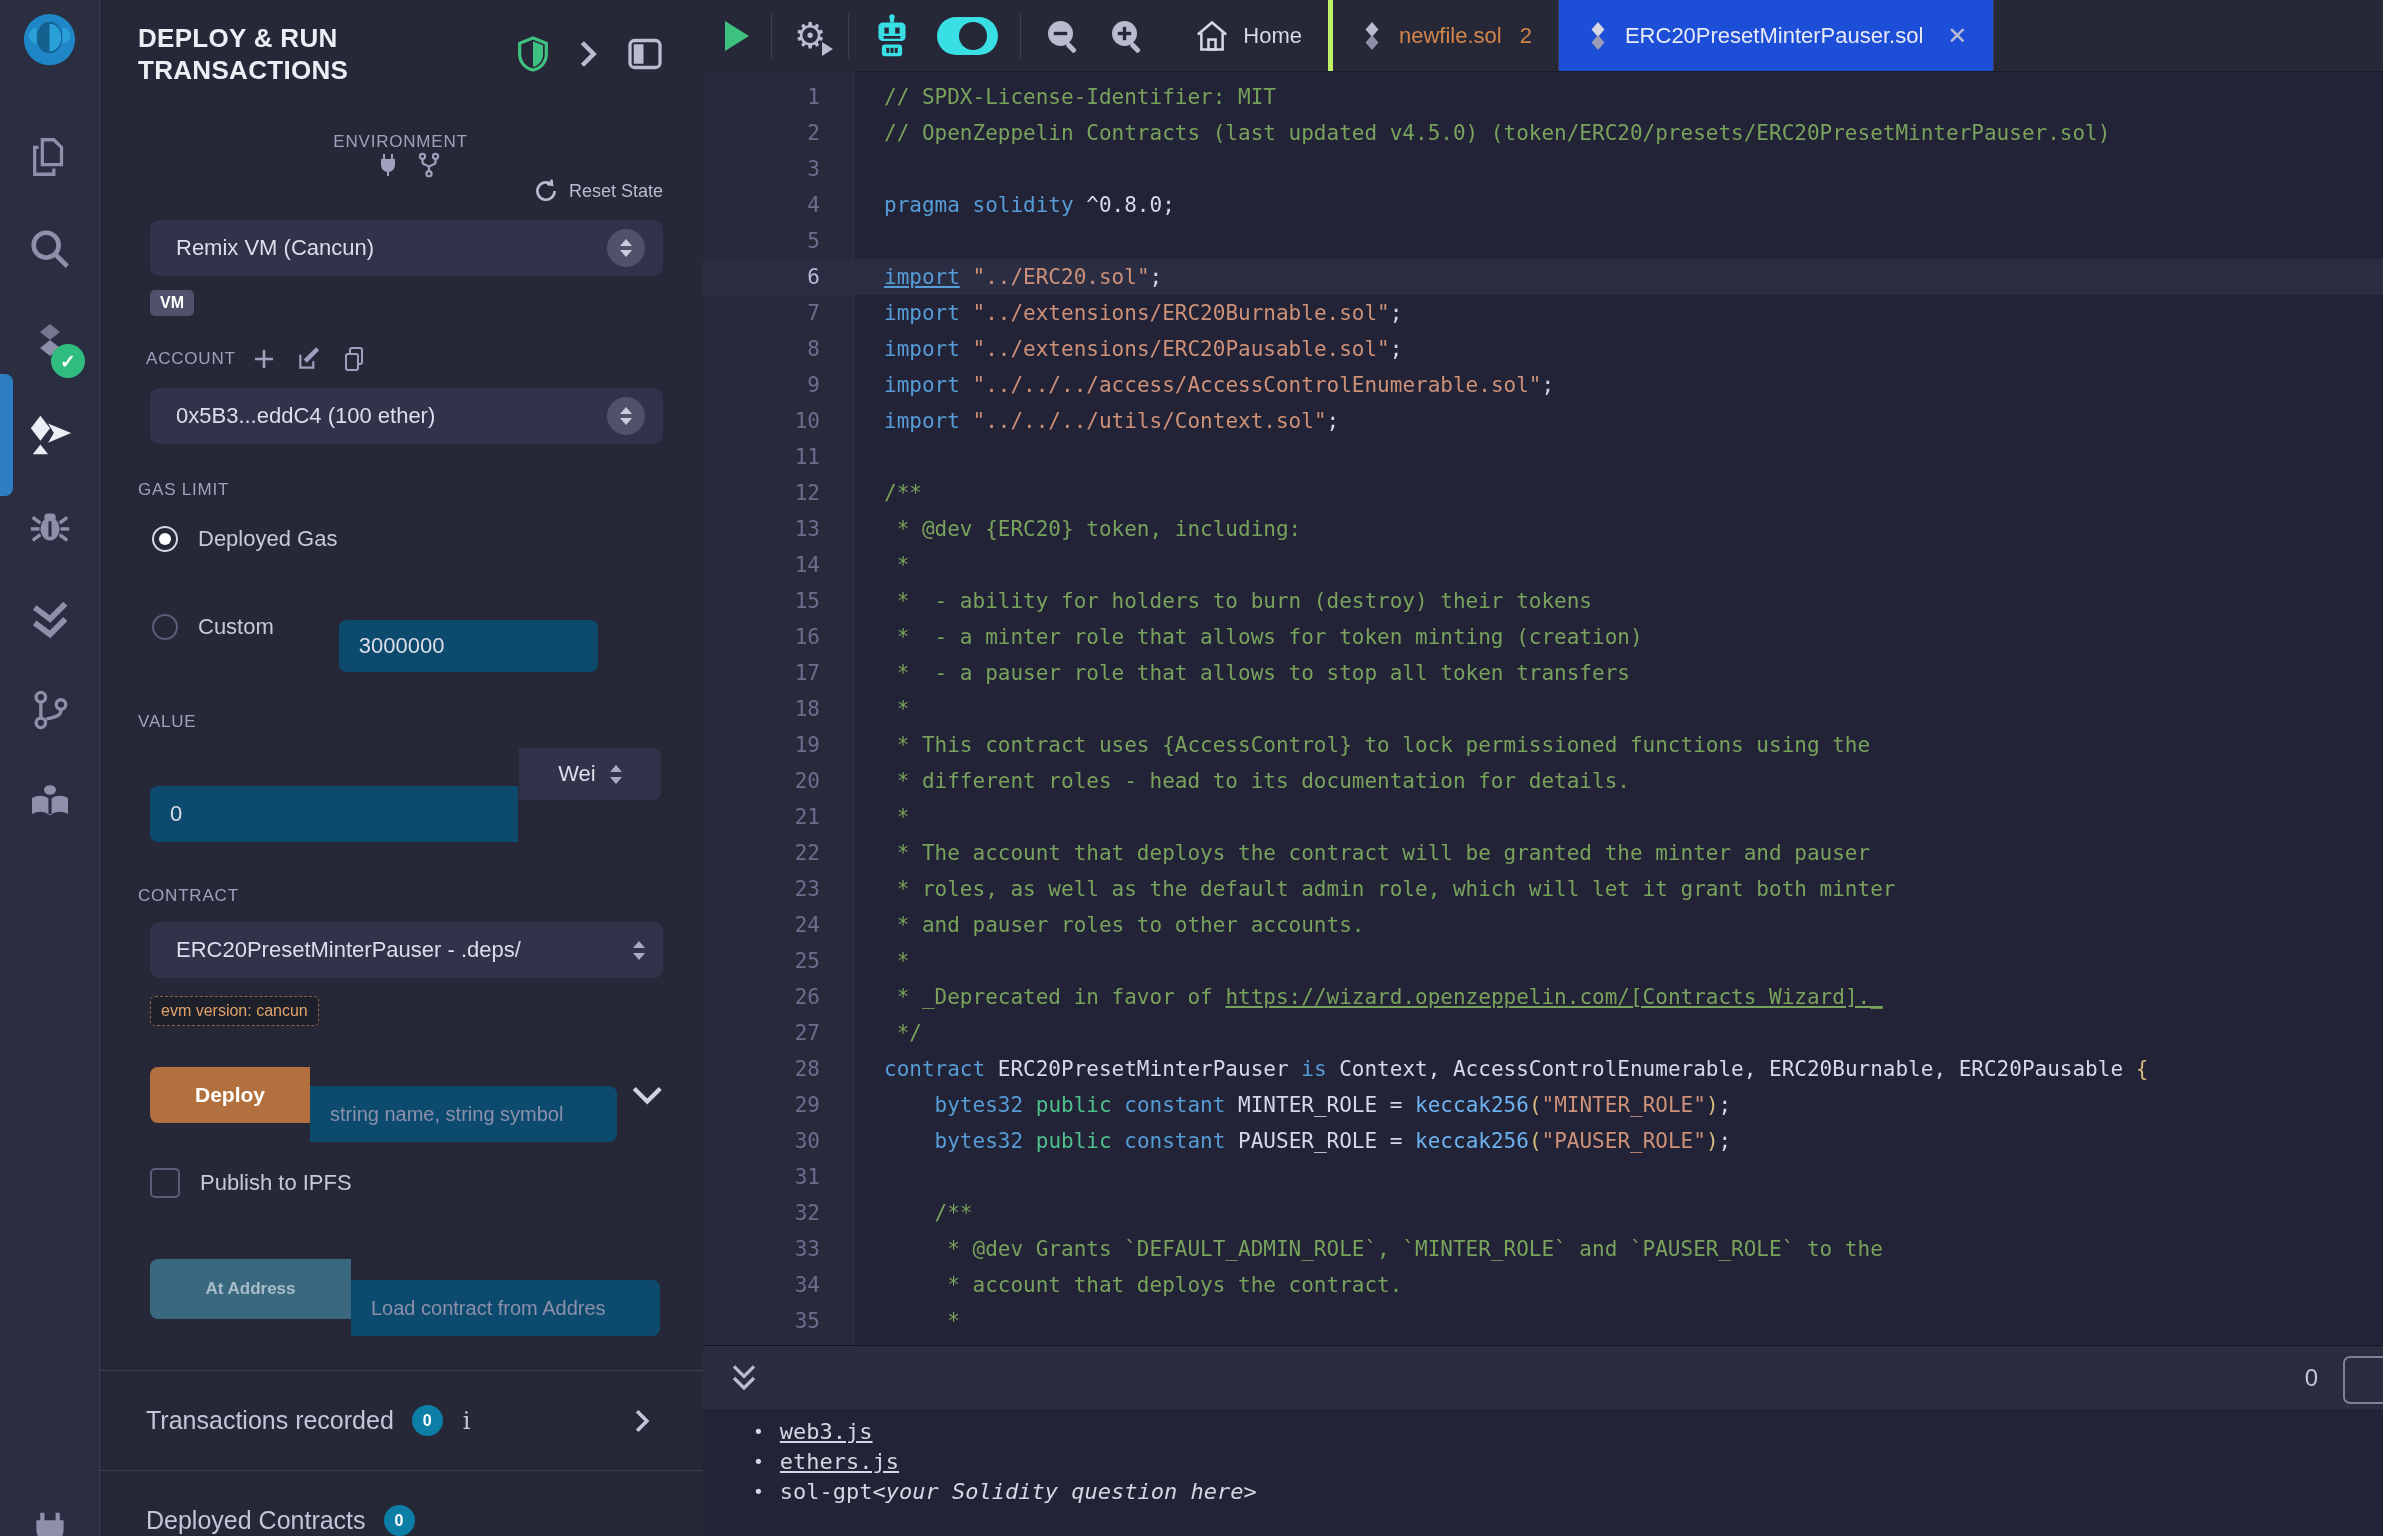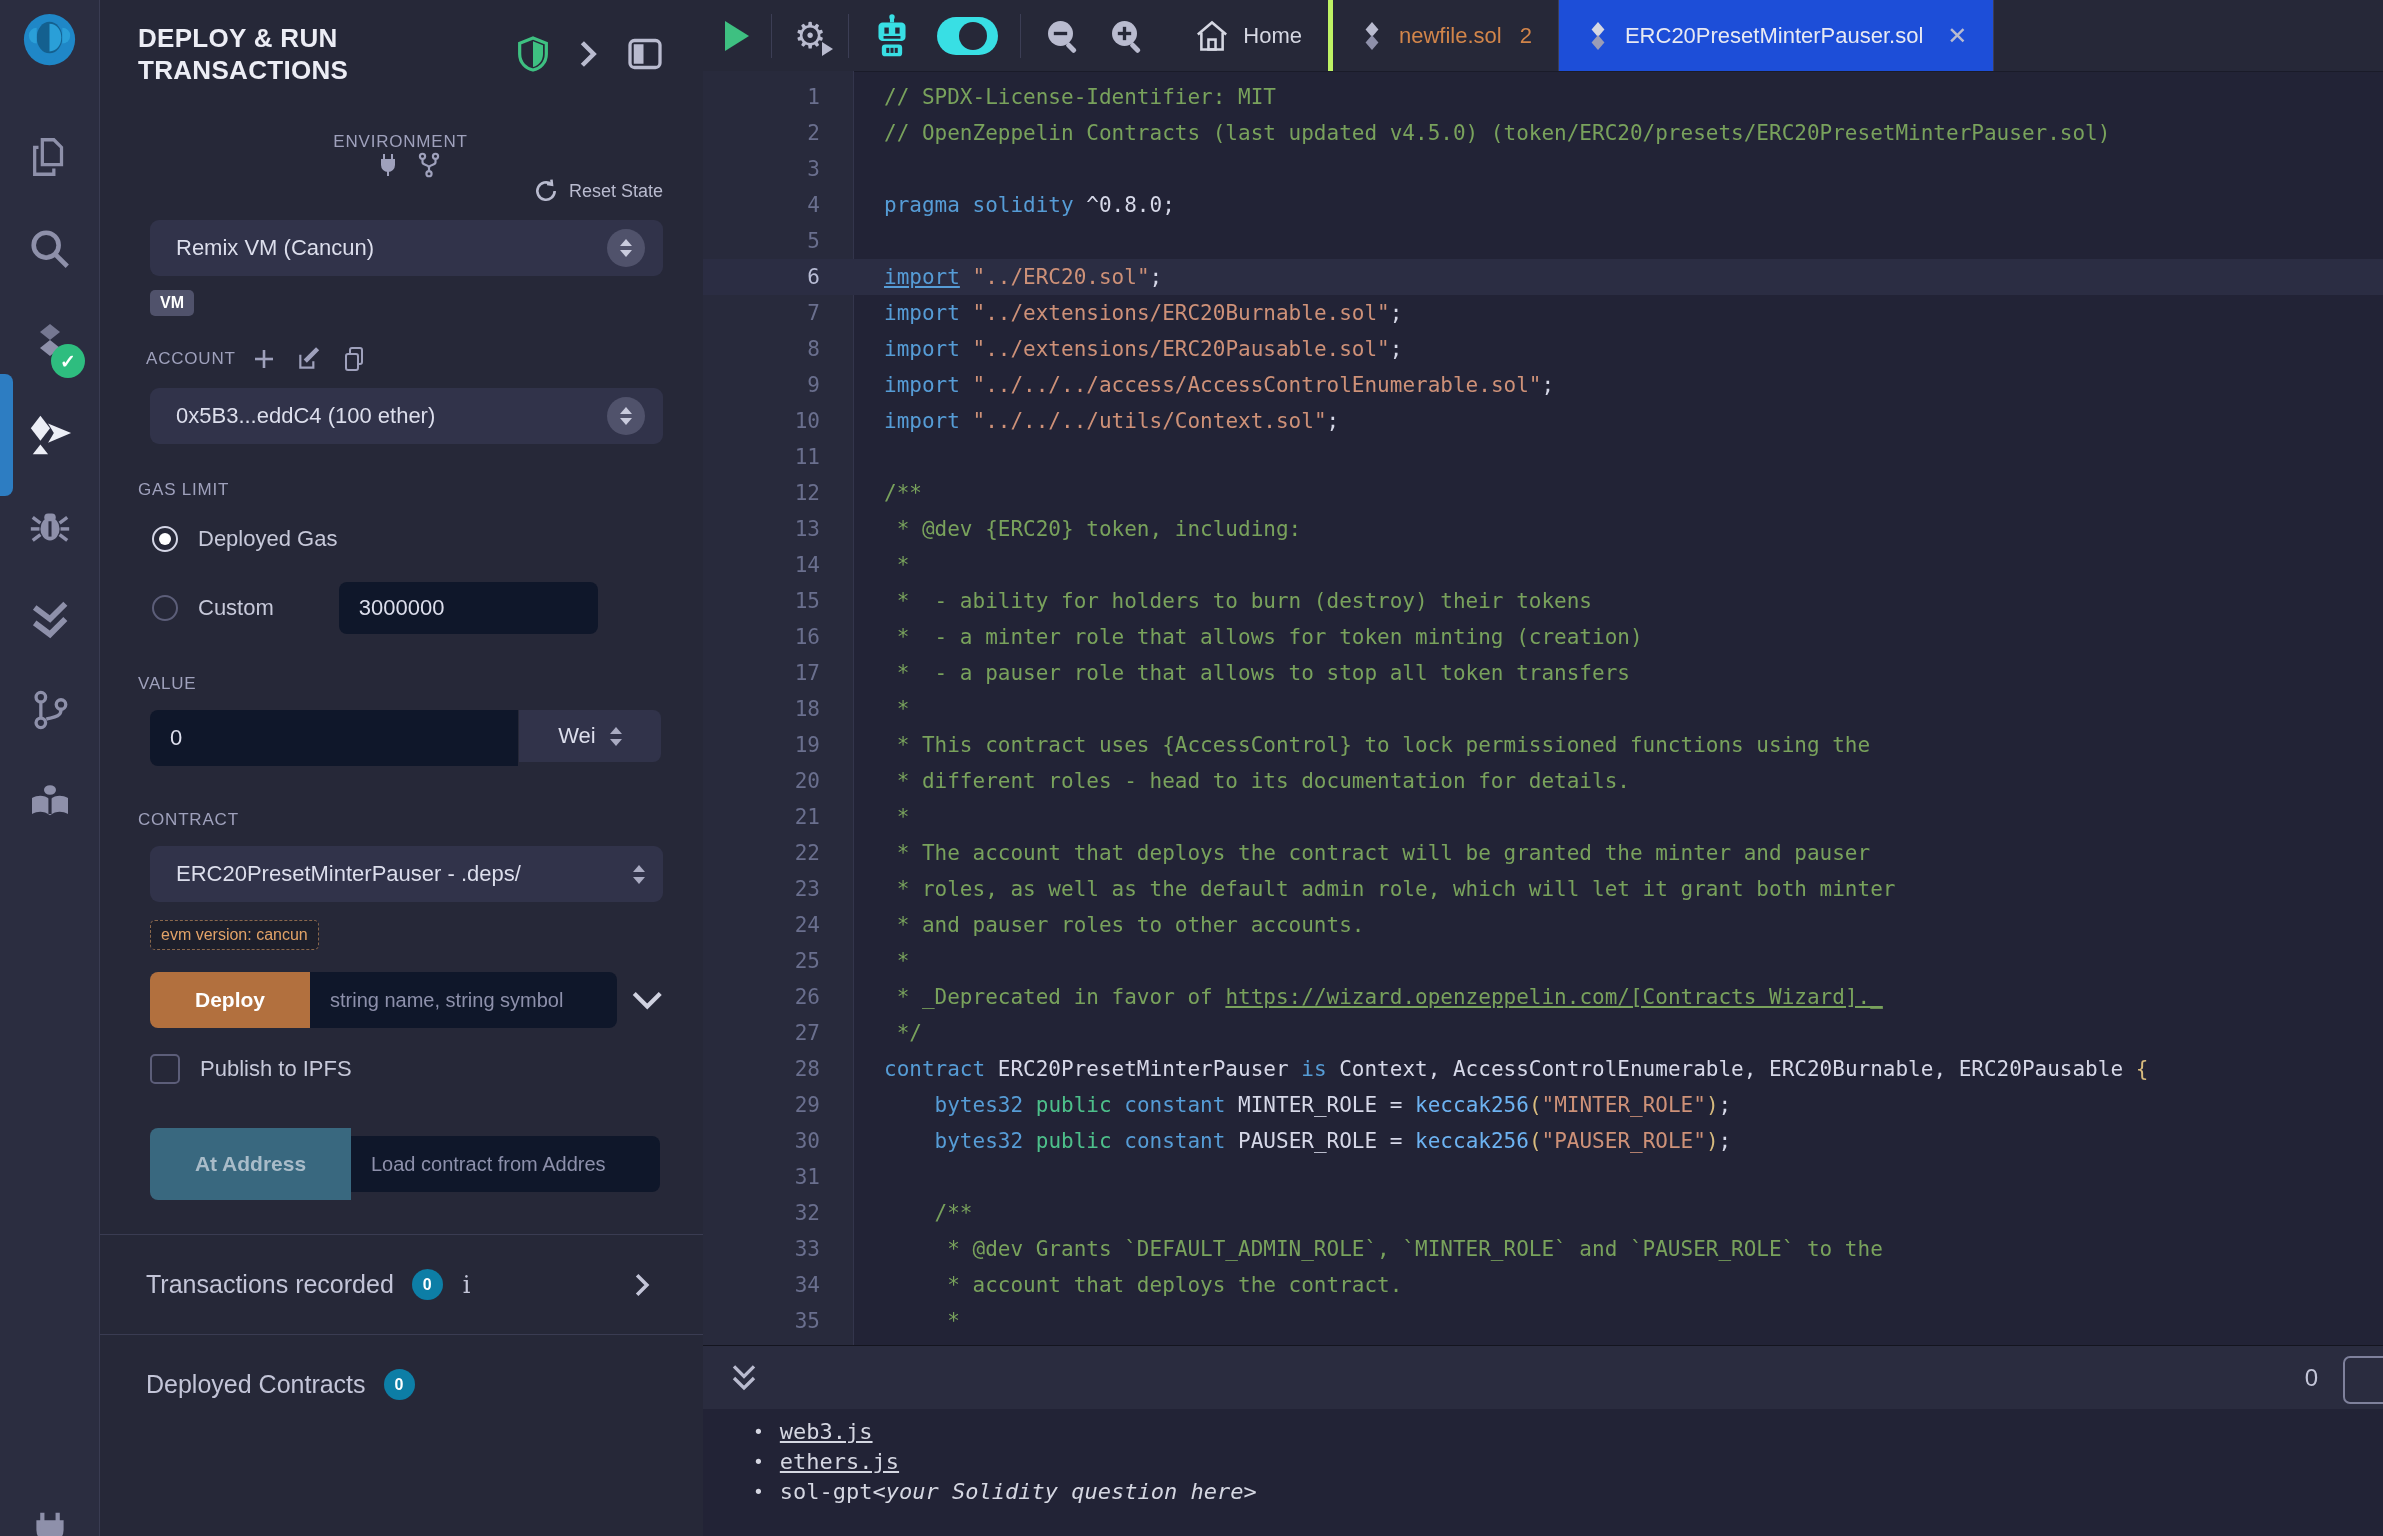--- a/index.html
+++ b/index.html
@@ -38,43 +38,43 @@
   .spinner i{width:0;height:0;border-left:6px solid transparent;border-right:6px solid transparent;}
   .spinner .up{border-bottom:7px solid #c9cbdd;}
   .spinner .dn{border-top:7px solid #c9cbdd;}
   .vm-badge{display:inline-block;margin:14px 0 0 12px;background:#50526b;color:#fff;font-weight:700;
             font-size:16px;padding:4px 10px;border-radius:5px;}
   .radio-row{display:flex;align-items:center;margin:26px 0 0 14px;}
   .radio{width:26px;height:26px;border-radius:50%;border:2px solid #5c5e79;box-sizing:border-box;flex:none;}
   .radio.sel{border-color:#d4d6e6;display:flex;align-items:center;justify-content:center;}
   .radio.sel::after{content:"";width:12px;height:12px;border-radius:50%;background:#fff;}
   .radio-label{font-size:22px;color:#c7c9da;margin-left:20px;}
-  .input{background:#0f172a;border-radius:8px;color:#dcdeec;font-size:22px;display:flex;align-items:center;
-         padding:0 20px;box-sizing:border-box;}
+  .input{background:#0c4a6e;border-radius:8px;color:#dcdeec;font-size:22px;display:flex;align-items:center;
+         padding:0 20px;box-sizing:border-box;margin-top:38px;}
   .gas-input{width:259px;height:52px;margin-left:65px;}
   .value-row{display:flex;margin:16px 0 0 12px;width:511px;}
   .value-input{flex:1;height:56px;border-radius:8px 0 0 8px;}
   .wei-box{width:143px;height:52px;background:#31334a;border-left:1px solid #262838;border-radius:0 8px 8px 0;
            display:flex;align-items:center;justify-content:center;gap:14px;font-size:22px;color:#dcdeec;box-sizing:border-box;}
   .mini-arrows{display:flex;flex-direction:column;gap:5px;}
   .mini-arrows i{width:0;height:0;border-left:6px solid transparent;border-right:6px solid transparent;}
   .mini-arrows .up{border-bottom:7px solid #a9abc2;}
   .mini-arrows .dn{border-top:7px solid #a9abc2;}
   .evm-badge{display:inline-block;margin:18px 0 0 12px;font-size:16px;font-weight:400;color:#e2a368;
              background:rgba(0,0,0,.22);border:1px dashed rgba(226,163,104,.55);border-radius:5px;padding:5px 10px;}
   .deploy-row{display:flex;align-items:center;margin:22px 0 0 12px;}
   .btn-deploy{width:160px;height:56px;background:#b2703e;border-radius:8px 0 0 8px;color:#fff;font-weight:700;
               font-size:21px;display:flex;align-items:center;justify-content:center;cursor:pointer;flex:none;}
   .deploy-input{width:319px;height:56px;border-radius:0 8px 8px 0;color:#8d90ab;font-size:20px;}
   .chev-btn{margin-left:14px;cursor:pointer;}
   .check-row{display:flex;align-items:center;margin:26px 0 0 12px;}
   .checkbox{width:30px;height:30px;border:2px solid #5c5e79;border-radius:5px;box-sizing:border-box;}
   .ataddr-row{display:flex;align-items:center;margin:44px 0 0 12px;}
-  .btn-ataddr{width:201px;height:72px;background:#39687f;border-radius:8px 0 0 8px;color:#a9bcc9;font-weight:700;
-              font-size:21px;display:flex;align-items:center;justify-content:center;cursor:pointer;flex:none;}
+  .btn-ataddr{width:201px;height:60px;background:#39687f;border-radius:8px 0 0 8px;color:#a9bcc9;font-weight:700;
+              font-size:17px;display:flex;align-items:center;justify-content:center;cursor:pointer;flex:none;}
   .ataddr-input{width:309px;height:56px;border-radius:0 8px 8px 0;color:#8d90ab;font-size:20px;}
   .divider{height:1px;background:#3a3c52;margin:34px -40px 0 -38px;}
   .section-row{display:flex;align-items:center;margin:34px 0 0 8px;}
   .section-title{font-size:25px;color:#c3c5d8;font-weight:500;}
   .count-badge{width:31px;height:31px;border-radius:50%;background:#0d7ea6;color:#fff;font-size:16px;font-weight:700;
                display:flex;align-items:center;justify-content:center;margin-left:18px;flex:none;}
   .info-i{font-family:"DejaVu Serif",serif;font-size:24px;color:#c3c5d8;margin-left:20px;}
   .row-chev{margin-left:auto;margin-right:10px;cursor:pointer;}
 
   

